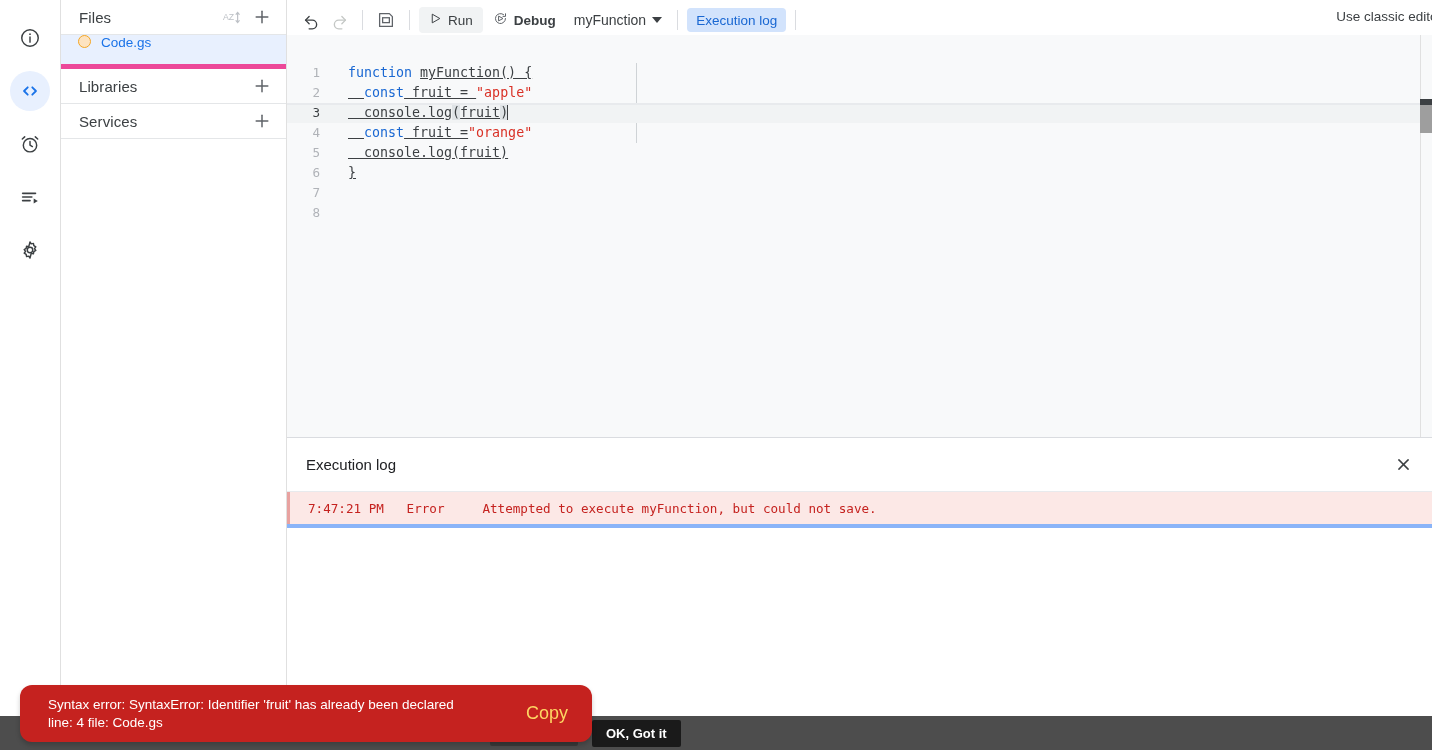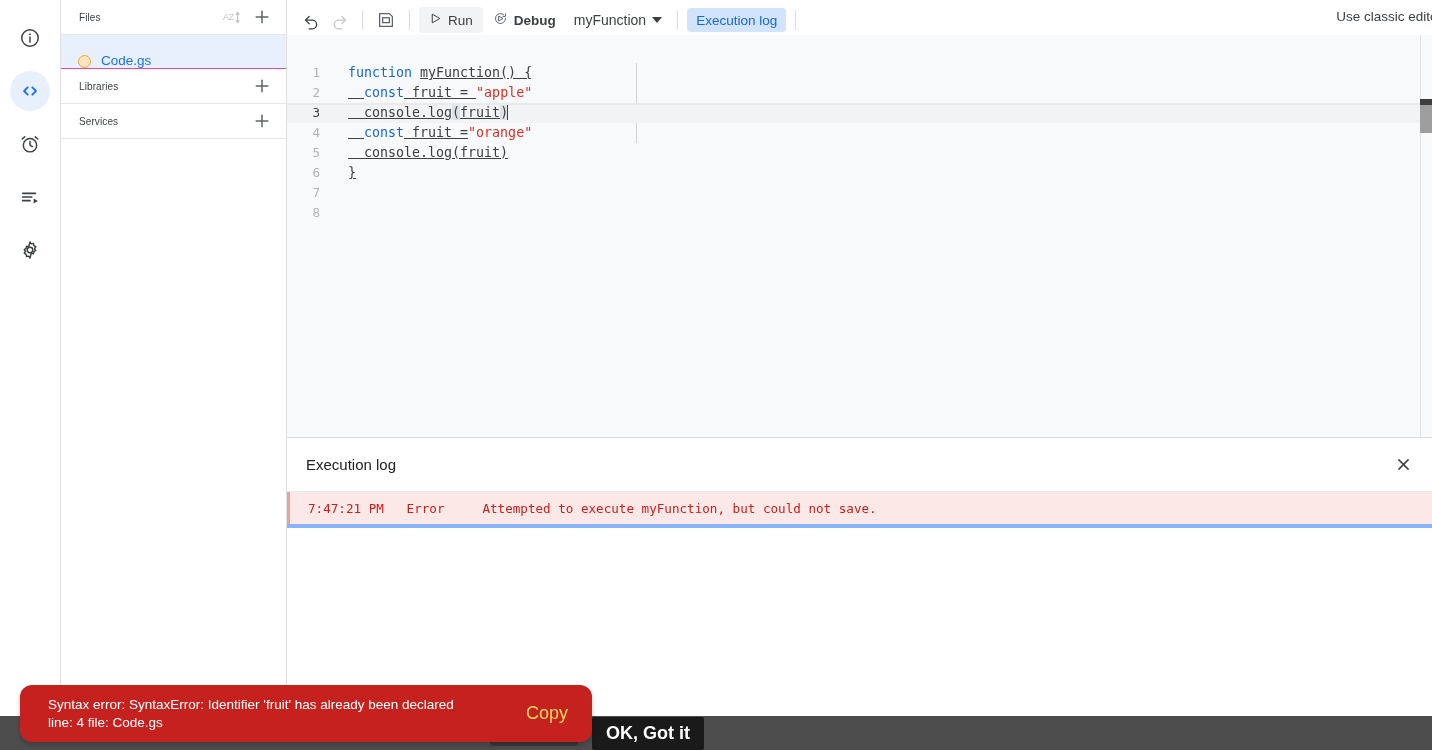--- a/index.html
+++ b/index.html
@@ -31,32 +31,32 @@
   .sidebar {
     position: absolute; left: 61px; top: 0; width: 226px; height: 750px;
     background: #ffffff; border-right: 1px solid #e0e0e0;
   }
   .side-section {
     height: 35px; display: flex; align-items: center;
     padding: 0 12px 0 18px; border-bottom: 1px solid #e4e6e8;
   }
   .side-section.files { height: 35px; }
   .side-title {
-    font-size: 10px; color: #3c4043; font-weight: 500; flex: 1;
+    font-size: 15px; color: #3c4043; font-weight: 500; flex: 1;
     letter-spacing: .1px;
   }
   .side-icon-btn {
     width: 24px; height: 24px; display: flex; align-items: center;
     justify-content: center; cursor: pointer; color: #5f6368;
   }
   .side-icon-btn.sort { margin-right: 8px; color: #bdc1c6; }
   .file-row {
-    height: 34px; display: flex; align-items: flex-end; gap: 10px;
+    height: 34px; display: flex; align-items: flex-start; gap: 10px;
     padding-left: 17px; background: #e8f0fe; cursor: pointer;
-    border-bottom: 1px solid #ec4899;
+    border-bottom: 5px solid #ec4899;
   }
   .file-dot {
     width: 13px; height: 13px; border-radius: 50%;
     border: 1.6px solid #f5a623; background: #fde3c0;
   }
   .file-name { font-size: 13.5px; color: #1a73e8; }
 
   
   .toolbar {
     position: absolute; left: 287px; top: 0; right: 0; height: 41px;
@@ -187,21 +187,21 @@
     position: absolute; left: 0; bottom: 0; width: 1432px; height: 34px;
     background: #4d4d4d; display: flex; align-items: center;
     padding-left: 22px; gap: 14px; z-index: 30;
   }
   .cookie-text { color: #ffffff; font-size: 13px; }
   .cookie-link {
     color: #ffffff; font-size: 13px; background: #3a3a3a;
     padding: 5px 11px; border-radius: 2px; cursor: pointer;
   }
   .cookie-ok {
-    color: #ffffff; font-size: 18px; font-weight: 700; background: #1a1a1a;
+    color: #ffffff; font-size: 13px; font-weight: 700; background: #1a1a1a;
     padding: 6px 14px; border-radius: 2px; cursor: pointer;
   }
 </style>
 </head>
 <body>
 
 <div class="app">
 
   <div class="rail">
     <div class="rail-btn" style="margin-top:8px;">

